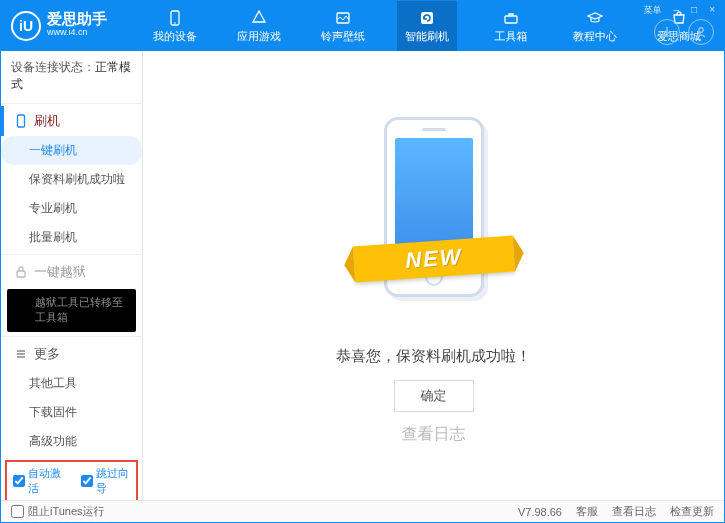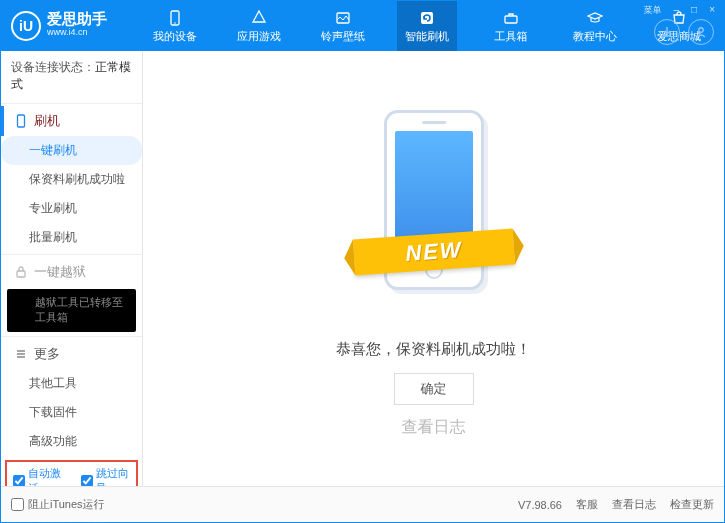--- a/index.html
+++ b/index.html
@@ -41,21 +41,21 @@
 .phone-body::after { content:""; position:absolute; bottom:8px; left:50%; transform:translateX(-50%); width:14px; height:14px; border:2px solid #d0dceb; border-radius:50%; }
 .phone-screen { position:absolute; top:18px; left:8px; right:8px; bottom:26px; background: linear-gradient(#5db7ff,#3a8ae8); border-radius: 2px; }
 .banner { position:absolute; bottom:50px; left:-10px; width:160px; height:36px; background:#ffc107; transform: rotate(-4deg); display:flex; align-items:center; justify-content:center; box-shadow: 0 2px 4px rgba(0,0,0,.2); }
 .banner span { color:#fff; font-weight:900; font-size:22px; letter-spacing:2px; font-style:italic; text-shadow: 1px 1px 0 #d89c00; }
 .banner::before, .banner::after { content:""; position:absolute; width:0; height:0; border-top:18px solid transparent; border-bottom:18px solid transparent; }
 .banner::before { left:-10px; border-right:10px solid #e6a800; }
 .banner::after { right:-10px; border-left:10px solid #e6a800; }
 .success-msg { margin-top: 20px; font-size: 15px; color: #444; }
 .ok-btn { margin-top: 14px; padding: 6px 26px; border: 1px solid #ddd; background: #fff; cursor: pointer; font-size: 13px; color: #555; }
 .log-link { margin-top: 12px; color: #bbb; font-size: 16px; cursor: pointer; }
-.statusbar { height: 36px; border-top: 1px solid #e5e5e5; display: flex; align-items: center; padding: 0 10px; font-size: 11px; color: #666; justify-content: space-between; background:#fafafa; }
+.statusbar { height: 22px; border-top: 1px solid #e5e5e5; display: flex; align-items: center; padding: 0 10px; font-size: 11px; color: #666; justify-content: space-between; background:#fafafa; }
 .status-left { display: flex; align-items: center; gap: 4px; }
 .status-right { display: flex; align-items: center; gap: 14px; }
 .status-right span { cursor: pointer; }
 hr.sep { border: none; border-top: 1px solid #eee; margin: 2px 0; }
 .flex-spacer { flex: 1; }
 </style>
 </head>
 <body>
 
 <div class="window">

